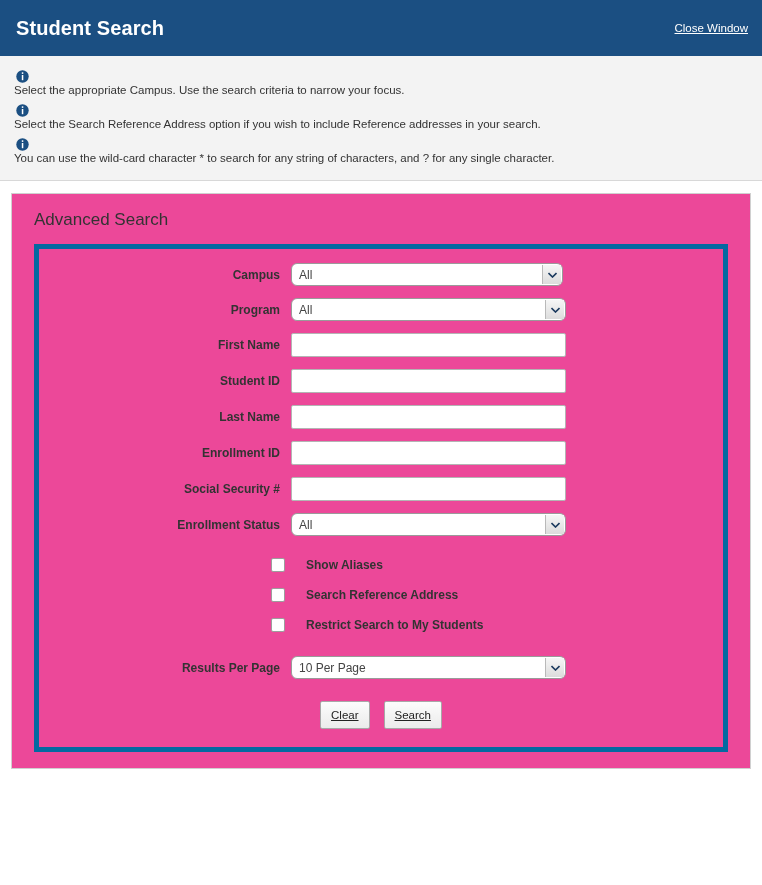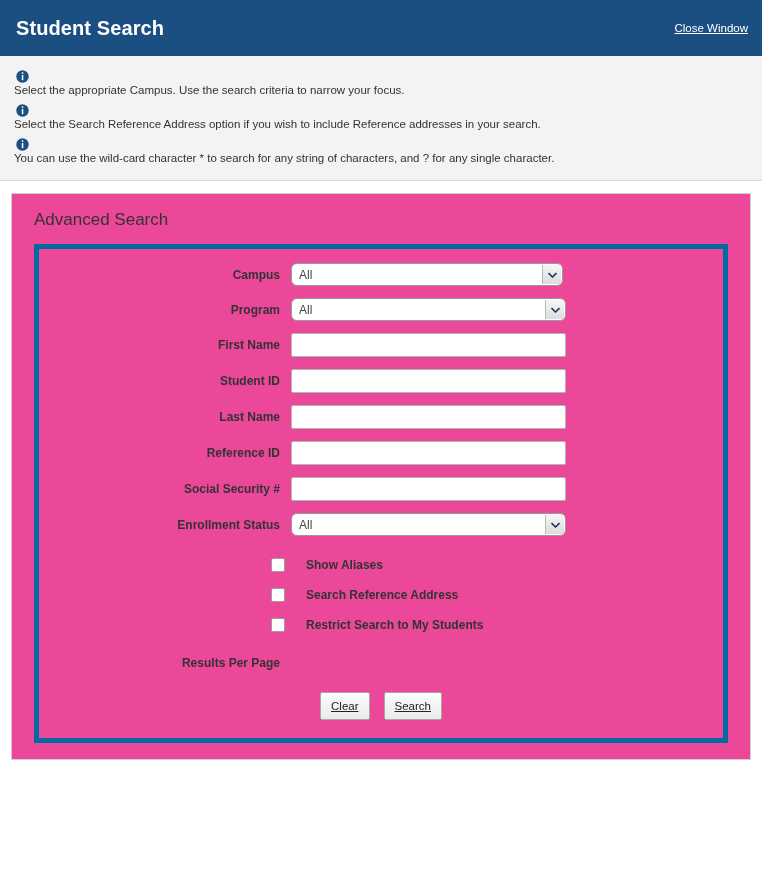--- a/index.html
+++ b/index.html
@@ -298,21 +298,21 @@
       </div>
 
       <div class="form-row">
         <div class="form-label">Last Name</div>
         <div class="control">
           <input type="text" value="" style="">
         </div>
       </div>
 
       <div class="form-row">
-        <div class="form-label">Reference ID</div>
+        <div class="form-label">Enrollment ID</div>
         <div class="control">
           <input type="text" value="" style="">
         </div>
       </div>
 
       <div class="form-row">
         <div class="form-label">Social Security #</div>
         <div class="control">
           <input type="text" value="" style="">
         </div>
@@ -346,20 +346,30 @@
       </div>
 
       <div class="check-row">
         <div class="check-spacer"></div>
         <span class="checkbox"></span>
         <span class="check-label">Restrict Search to My Students</span>
       </div>
 
       <div class="form-row results-row">
         <div class="form-label">Results Per Page</div>
+        <div class="control">
+          <div class="select-box select-wide">
+            <span>10 Per Page</span>
+            <span class="arrow">
+              <svg width="9" height="6" viewBox="0 0 9 6">
+                  <path d="M0.5 1 L4.5 5 L8.5 1" fill="none" stroke="#1b3a5e" stroke-width="1.6"></path>
+                </svg>
+            </span>
+          </div>
+        </div>
       </div>
 
       <div class="button-row">
         <button class="btn">
           <span>Clear</span>
         </button>
         <button class="btn">
           <span>Search</span>
         </button>
       </div>

